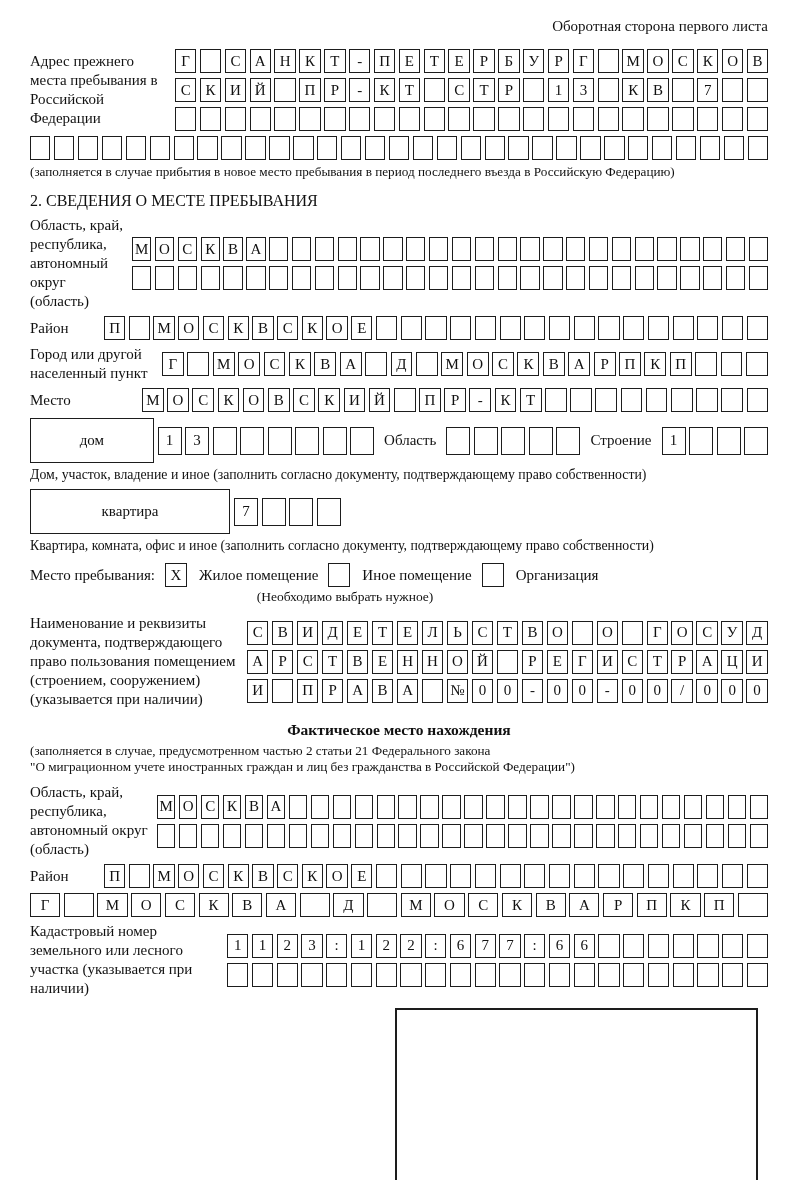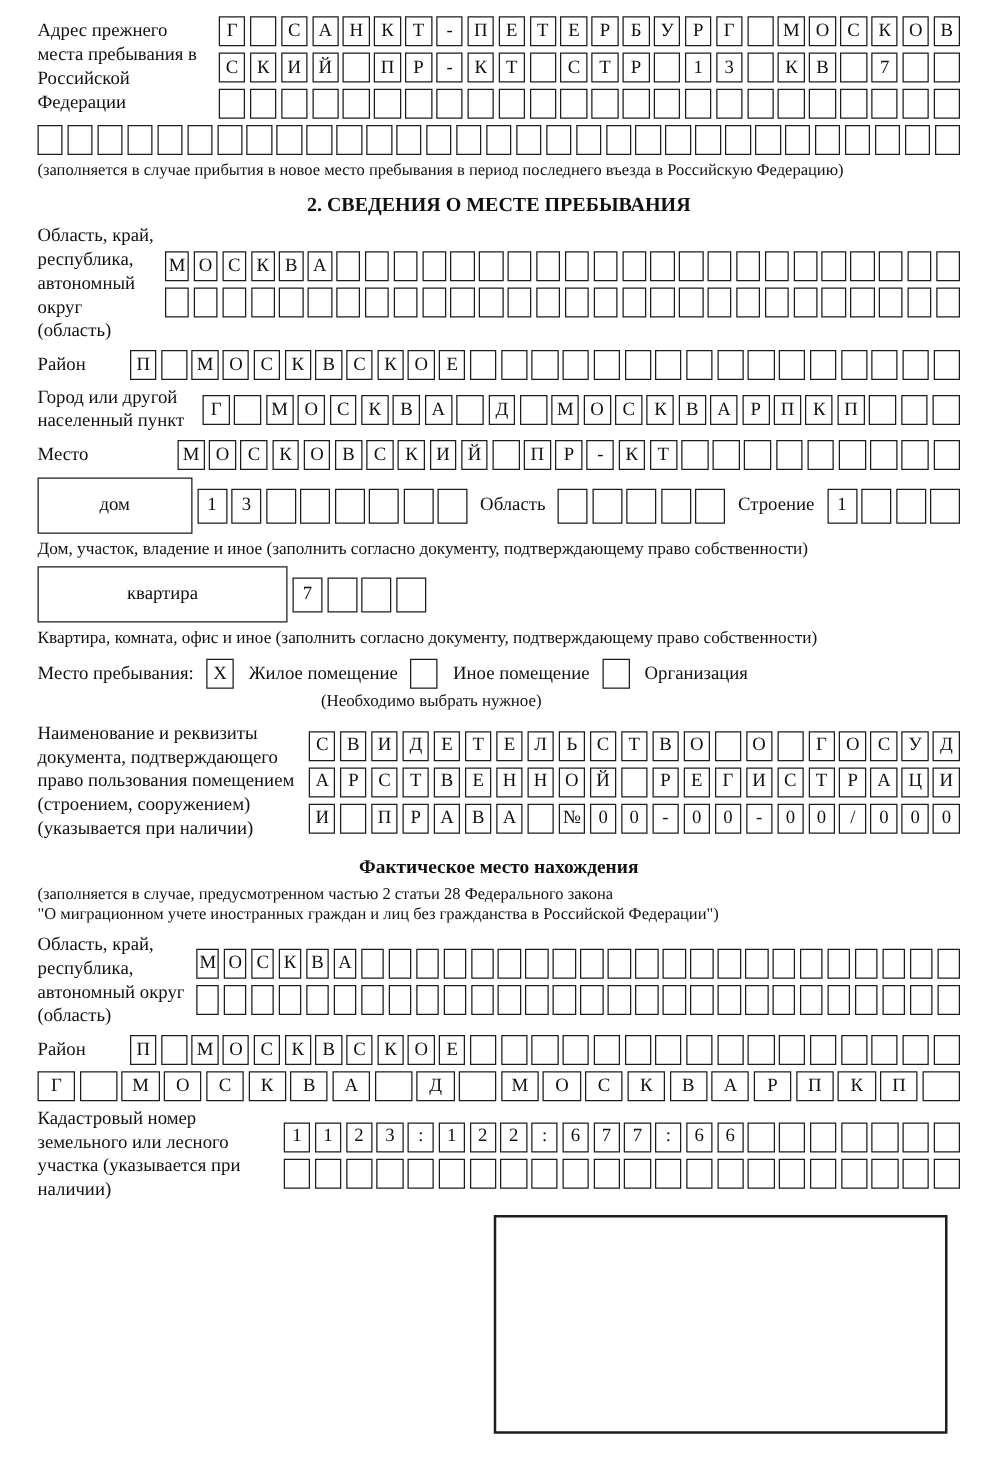--- a/index.html
+++ b/index.html
@@ -28,21 +28,21 @@
   .cells { display:flex; gap:3.5px; width:100%; }
   .cell {
     flex:1 1 0; height:24px; border:1.6px solid #1d1d1d;
     display:flex; align-items:center; justify-content:center;
     font-size:15px; line-height:1; min-width:0;
   }
   .fullrow { margin-top:5px; }
 
   .caption { text-align:left; font-size:13.2px; margin-top:4px; }
   .caption-left { font-size:13.8px; margin-top:4px; }
-  .section-title { text-align:center; font-weight:bold; font-size:16px; margin:12px 0 6px 0; }
+  .section-title { font-weight:normal; font-size:16px; margin:12px 0 6px 0; }
   .sub-title { text-align:center; font-weight:bold; font-size:15.5px; margin:12px 0 4px 0; }
 
   .inline-row { display:flex; align-items:center; gap:4px; margin-top:6px; }
   .longbox {
     border:1.6px solid #1d1d1d; height:45px;
     display:flex; align-items:center; justify-content:center; font-size:15px;
   }
   .box-dom { width:168px; }
   .box-kv  { width:200px; }
   .numcells { display:flex; gap:3.5px; }
@@ -57,20 +57,21 @@
   .place-hint { font-size:13.5px; text-align:center; width:330px; margin-left:150px; margin-top:2px; }
 
   .stamp-wrap { margin-left:365px; width:363px; margin-top:10px; }
   .stamp-box { width:100%; height:175px; border:2px solid #1d1d1d; }
 </style>
 </head>
 <body>
 
 <div class="page">
 
+  <div class="header-note">Оборотная сторона первого листа</div>
 
   <div class="field">
     <div class="field-label lw145">Адрес прежнего места пребывания в Российской Федерации</div>
     <div class="rows">
       <div class="cells">
           <div class="cell">Г</div>
           <div class="cell"></div>
           <div class="cell">С</div>
           <div class="cell">А</div>
           <div class="cell">Н</div>
@@ -474,21 +475,21 @@
           <div class="cell">0</div>
           <div class="cell">/</div>
           <div class="cell">0</div>
           <div class="cell">0</div>
           <div class="cell">0</div>
         </div>
     </div>
   </div>
 
   <div class="sub-title">Фактическое место нахождения</div>
-  <div class="caption">(заполняется в случае, предусмотренном частью 2 статьи 28 Федерального закона</div>
+  <div class="caption">(заполняется в случае, предусмотренном частью 2 статьи 21 Федерального закона</div>
   <div class="caption" style="margin-top:0;">"О миграционном учете иностранных граждан и лиц без гражданства в Российской Федерации")</div>
 
   <div class="field" style="margin-top:8px;">
     <div class="field-label lw125">Область, край, республика, автономный округ (область)</div>
     <div class="rows">
       <div class="cells">
           <div class="cell">М</div>
           <div class="cell">О</div>
           <div class="cell">С</div>
           <div class="cell">К</div>

